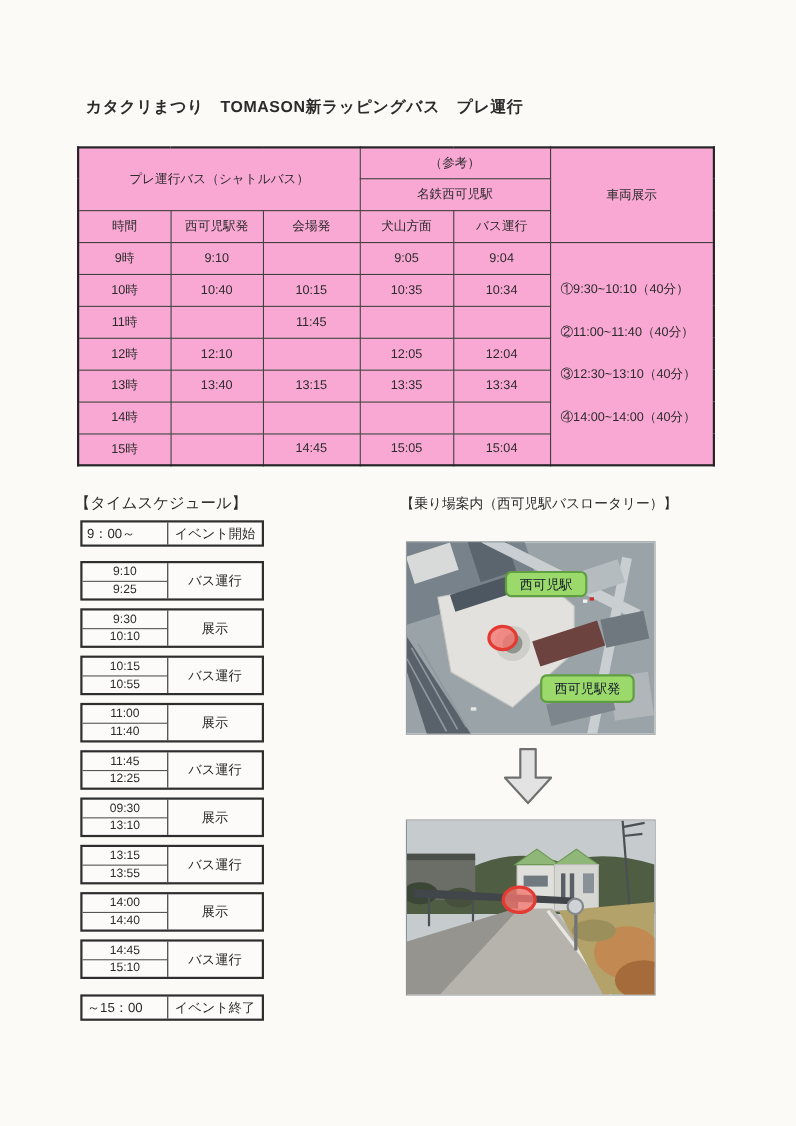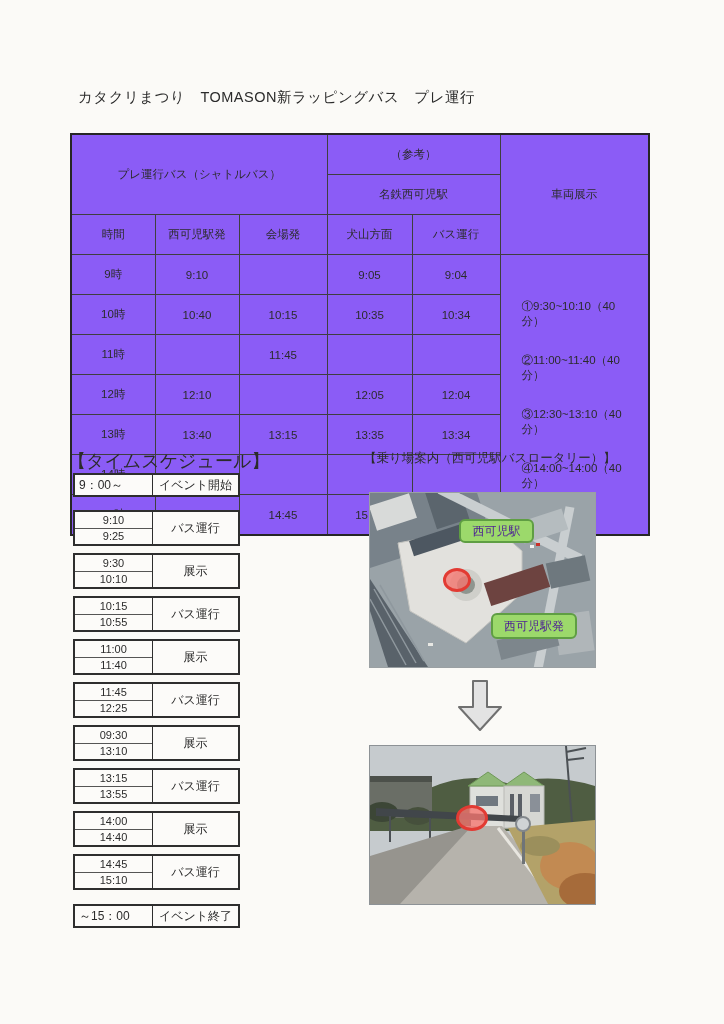--- a/index.html
+++ b/index.html
@@ -3,55 +3,55 @@
 <meta charset="utf-8">
 <style>
   * { margin:0; padding:0; box-sizing:border-box; }
   html,body { background:#e8e8e6; }
   .page {
     position:relative; width:724px; height:1024px;
     background:#fbfaf7; overflow:hidden;
     font-family:"Liberation Sans", sans-serif; color:#2b2b2b;
   }
   
-  .title { position:absolute; left:78px; top:88px; font-size:14.5px; font-weight:normal; letter-spacing:.5px; }
+  .title { position:absolute; left:78px; top:88px; font-size:14.5px; font-weight:bold; letter-spacing:.5px; }
 
   
   .tt-wrap { position:absolute; left:70px; top:133px; }
   table.tt { border-collapse:collapse; table-layout:fixed; width:578px; border:2px solid #262626; }
-  table.tt td { border:1px solid #3f3f3f; text-align:center; vertical-align:middle; font-size:11.5px; padding:12px; background:#8b5cf6; }
+  table.tt td { border:1px solid #3f3f3f; text-align:center; vertical-align:middle; font-size:11.5px; padding:0; background:#f9a8d4; }
   tr.h1 { height:28px; } tr.h2 { height:29px; } tr.h3 { height:29px; } tr.r { height:29px; }
   td.c-yellow { background:#f4d76a; font-size:12px;margin-top:28px; }
   td.c-blue   { background:#c8e4f4; font-size:12px; }
   td.c-green  { background:#abd48f; font-size:12px; }
   td.c-gray   { background:#d6d6d6; font-size:11.5px; }
   td.exhibit  { background:#fcfbf9; }
   .exhibit-inner { display:flex; flex-direction:column; justify-content:center; align-items:flex-start;
                    height:100%; padding-left:9px; gap:24px; font-size:11.5px; text-align:left; }
 
   
-  .sched-heading { position:absolute; left:68px; top:449px; font-size:18px; }
+  .sched-heading { position:absolute; left:68px; top:449px; font-size:14px; }
   .sched { position:absolute; left:73px; top:473px; width:167px;border-radius:25px; }
   .flat { display:flex; width:167px; height:24px; border:2px solid #2e2e2e; background:#fcfbf9; }
   .flat-time { width:78px; border-right:1px solid #2e2e2e; display:flex; align-items:center; padding-left:4px; font-size:12px; }
   .flat-label { flex:1; display:flex; align-items:center; justify-content:center; font-size:12px; }
   .mini { display:flex; width:167px; height:36px; border:2px solid #2e2e2e; background:#fcfbf9; margin-bottom:7px; }
   .mini-first { margin-top:13px; }
   .mini-times { width:78px; border-right:1px solid #2e2e2e; display:flex; flex-direction:column; }
   .mini-times .t { flex:1; display:flex; align-items:center; justify-content:center; font-size:11px; }
   .mini-times .t-from { border-bottom:1px solid #555; }
   .mini-label { flex:1; display:flex; align-items:center; justify-content:center; font-size:12px; }
   .flat-end { margin-top:14px;text-align:right; }
 
   
   .board-heading { position:absolute; left:364px; top:450px; font-size:12.5px; }
   .map { position:absolute; left:369px; top:492px; width:227px; height:176px; border:1px solid #9aa0a3; }
   .map svg, .photo svg { display:block; }
   .map-label { position:absolute; background:#9cd96b; border:2px solid #5f9e43; border-radius:6px;
-               display:flex; align-items:center; justify-content:center; font-size:12px; color:#4c1d95; }
+               display:flex; align-items:center; justify-content:center; font-size:12px; color:#0f172a; }
   .map-label-station { left:89px; top:26px; width:75px; height:24px; }
   .map-label-store   { left:121px; top:120px; width:86px; height:26px; }
   .marker { position:absolute; border-radius:50%; background:rgba(246,118,112,0.78); border:3px solid #e23b33; }
   .marker-map   { left:73px; top:75px; width:28px; height:24px; }
   .marker-photo { left:86px; top:59px; width:32px; height:26px; }
   .down-arrow { position:absolute; left:458px; top:680px; width:44px; height:52px; }
   .photo { position:absolute; left:369px; top:745px; width:227px; height:160px; border:1px solid #8d9296; }
 </style>
 </head>
 <body>

